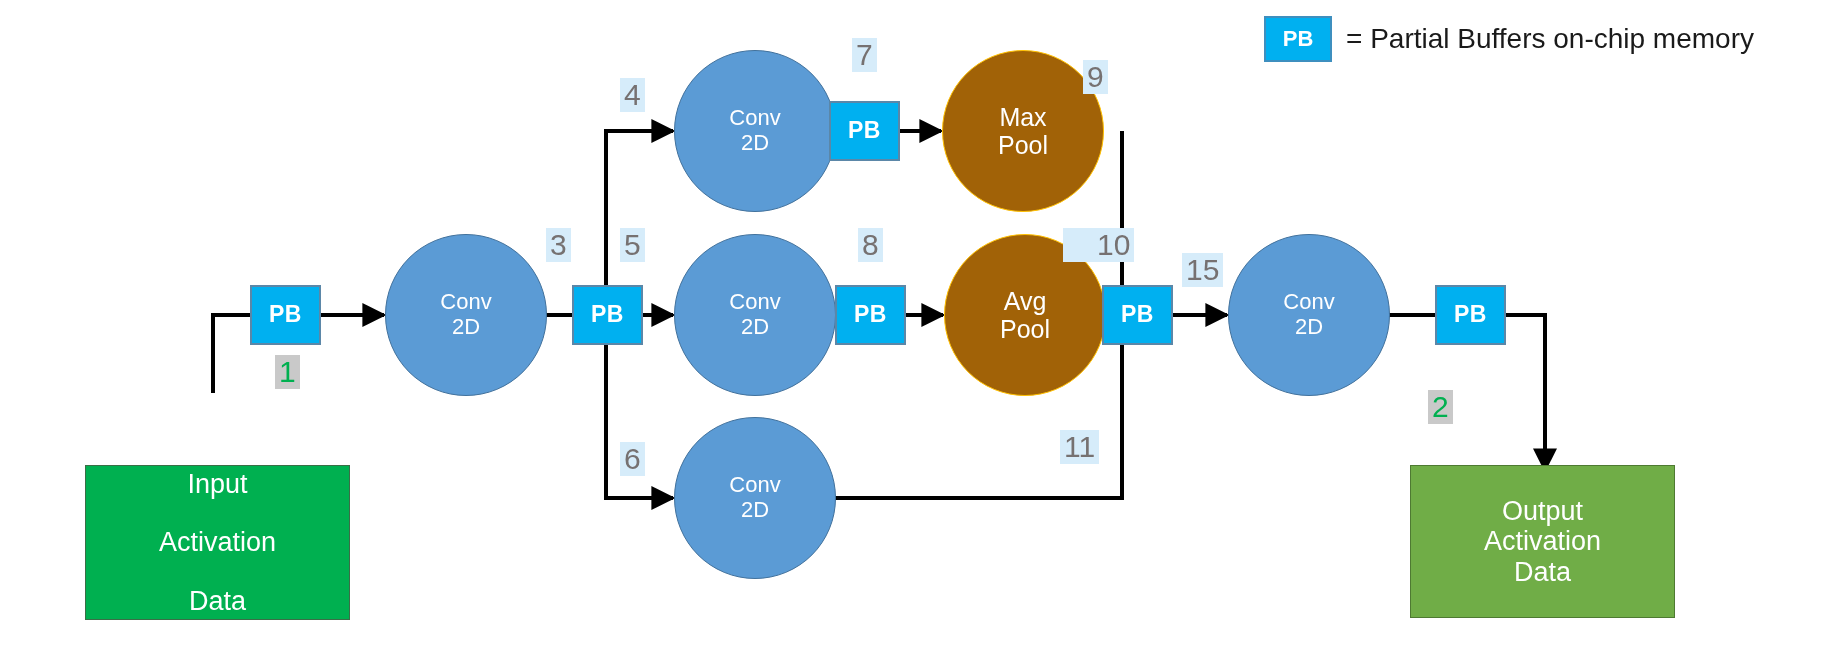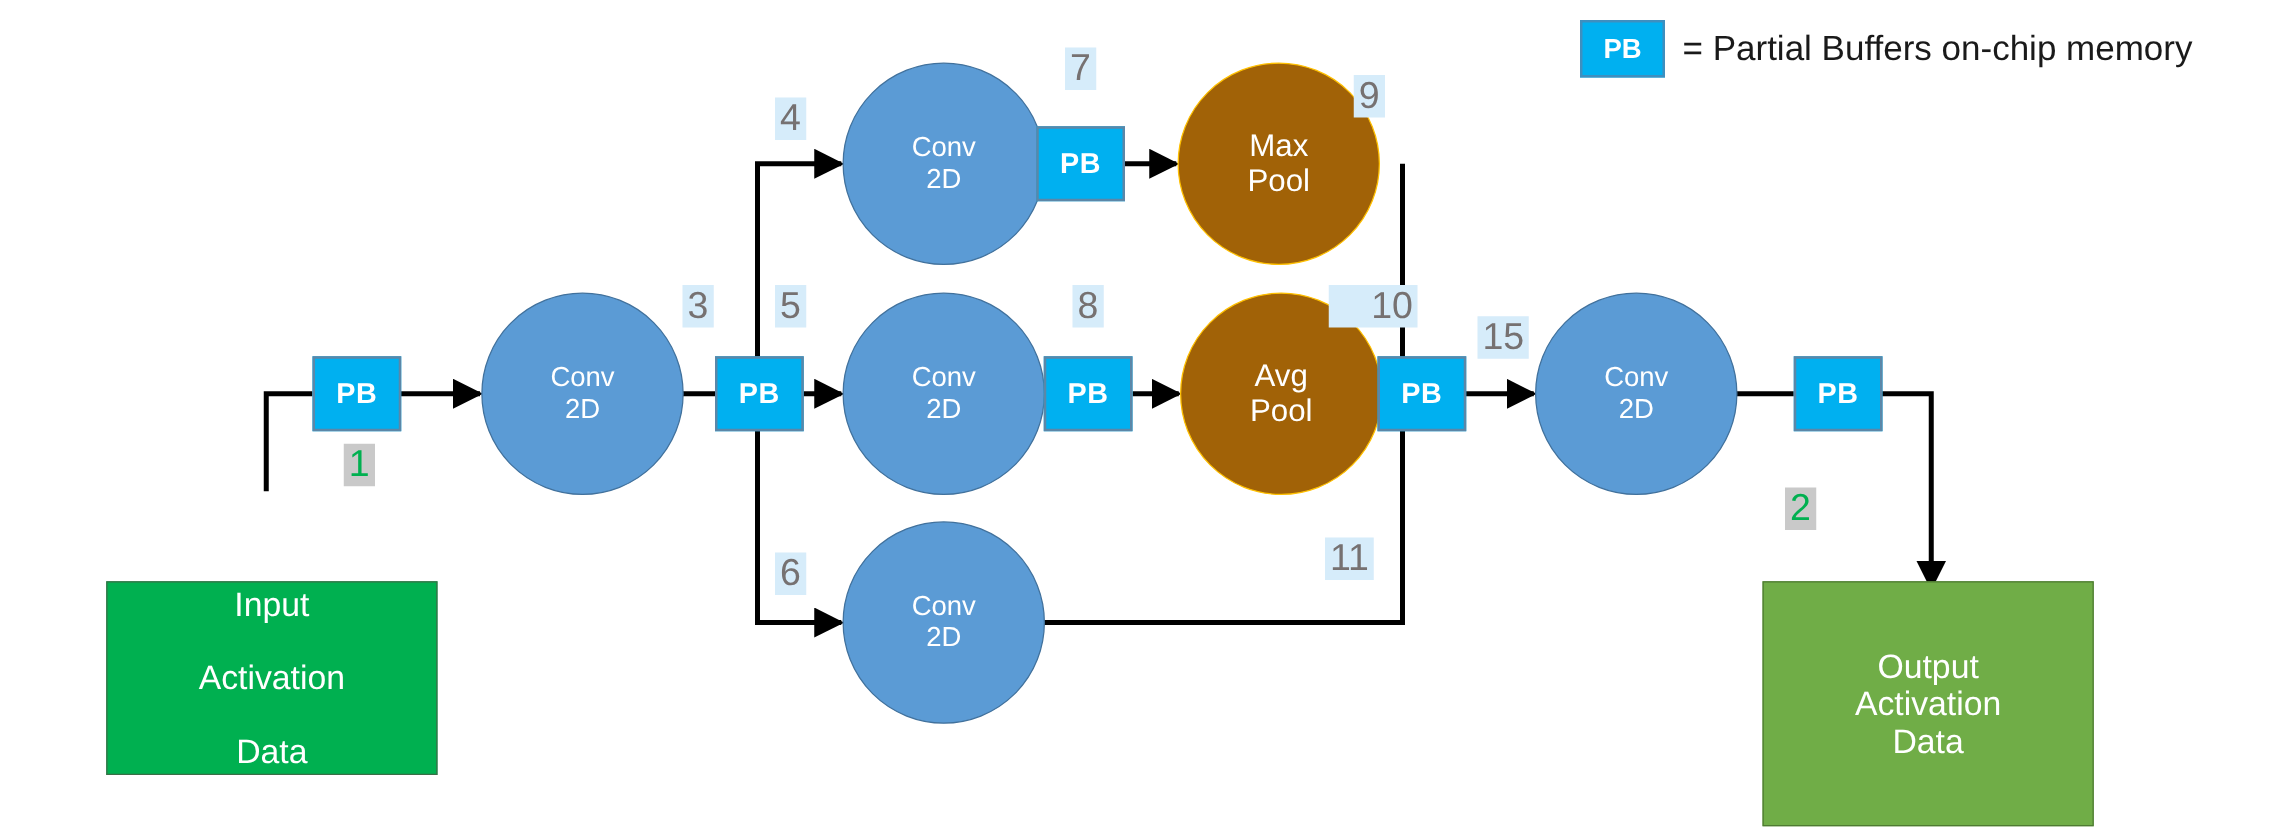--- a/index.html
+++ b/index.html
@@ -78,21 +78,21 @@
 
     <path d="M 1505 315 L 1545 315 L 1545 470" fill="none" stroke="#000" stroke-width="4" marker-end="url(#arrow)"></path>
   </svg>
 
   <div class="node iobox inbox" style="left:85px;top:465px;width:265px;height:155px;flex-direction:column;">
     <span class="lbl">Input</span>
     <span class="lbl">Activation</span>
     <span class="lbl">Data</span>
   </div>
 
-  <div class="node iobox outbox" style="left:1410px;top:465px;width:265px;height:196px;flex-direction:column;">
+  <div class="node iobox outbox" style="left:1410px;top:465px;width:265px;height:153px;flex-direction:column;">
     <span class="lbl">Output</span>
     <span class="lbl">Activation</span>
     <span class="lbl">Data</span>
   </div>
 
   <div class="node circle conv" style="left:385px;top:234px;width:162px;height:162px;flex-direction:column;">
     <span class="lbl">Conv</span>
     <span class="lbl">2D</span>
   </div>
 

